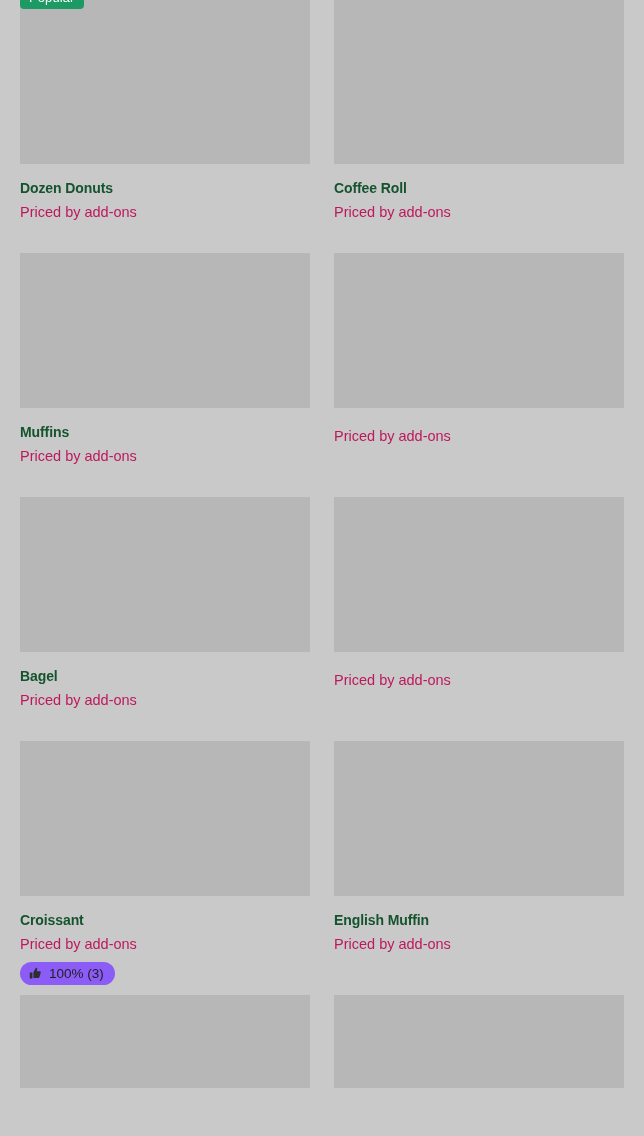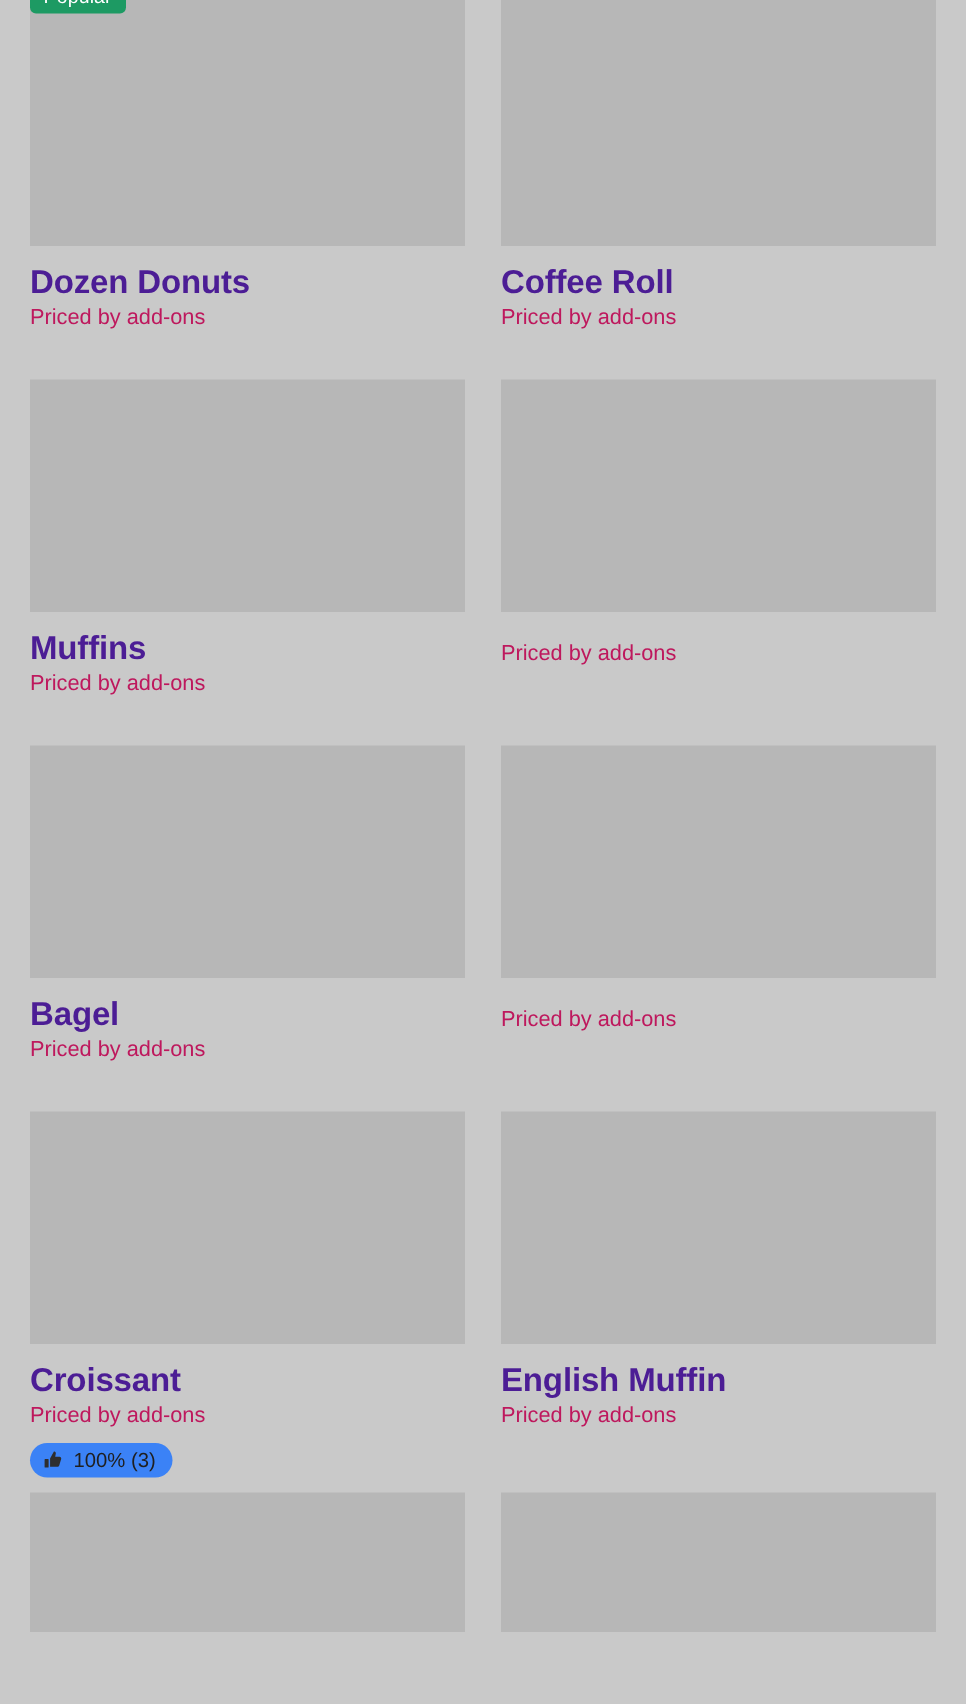--- a/index.html
+++ b/index.html
@@ -74,42 +74,42 @@
     border-radius: 4px;
     letter-spacing: 0.1px;
     white-space: nowrap;
   }
 
   .card-body {
     padding-top: 14px;
   }
 
   .product-title {
-    font-size: 22px;
+    font-size: 14px;
     line-height: 20px;
     font-weight: 700;
-    color: #4c1d95;
+    color: #14532d;
     letter-spacing: -0.1px;
   }
 
   .product-price {
     margin-top: 5px;
     font-size: 14.5px;
     line-height: 18px;
     font-weight: 400;
     color: #be185d;
     letter-spacing: 0px;
   }
 
   .rating-chip {
     display: inline-flex;
     align-items: center;
     gap: 7px;
     margin-top: 9px;
-    background: #3b82f6;
+    background: #8b5cf6;
     border-radius: 13px;
     padding: 4px 11px 4px 9px;
   }
 
   .rating-chip .thumb-icon {
     display: inline-block;
     width: 13px;
     height: 13px;
     color: #2e2e2e;
     flex: 0 0 auto;

